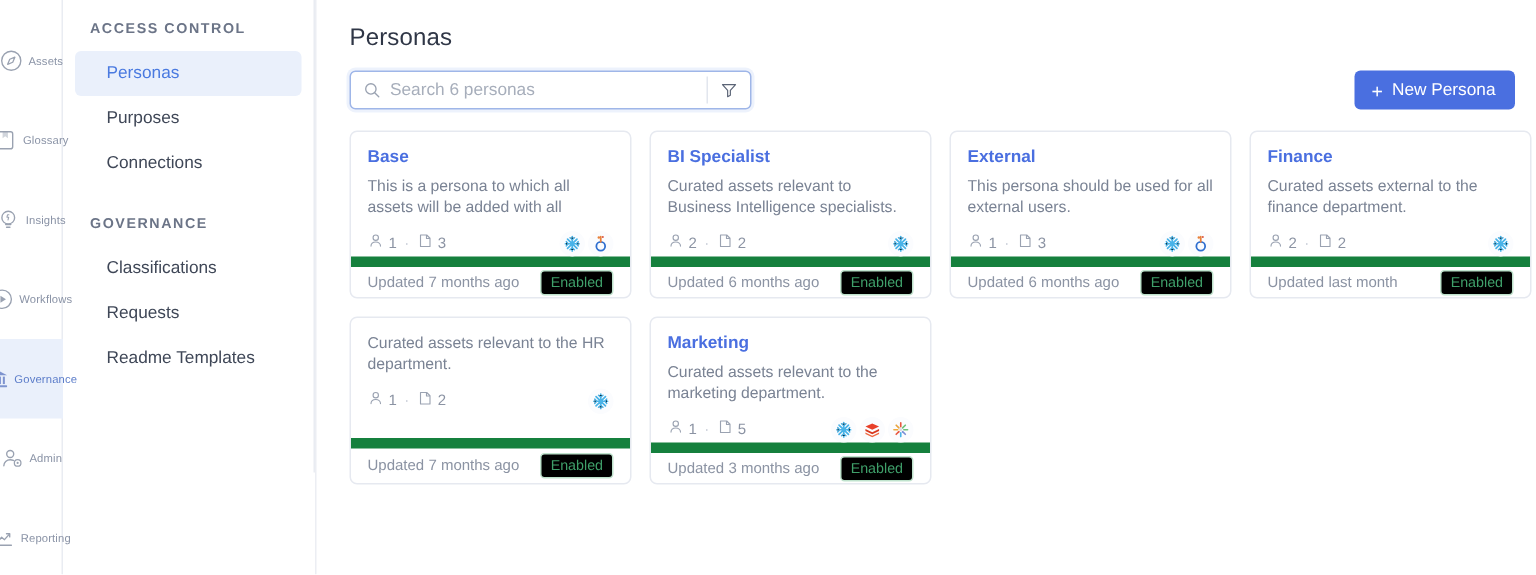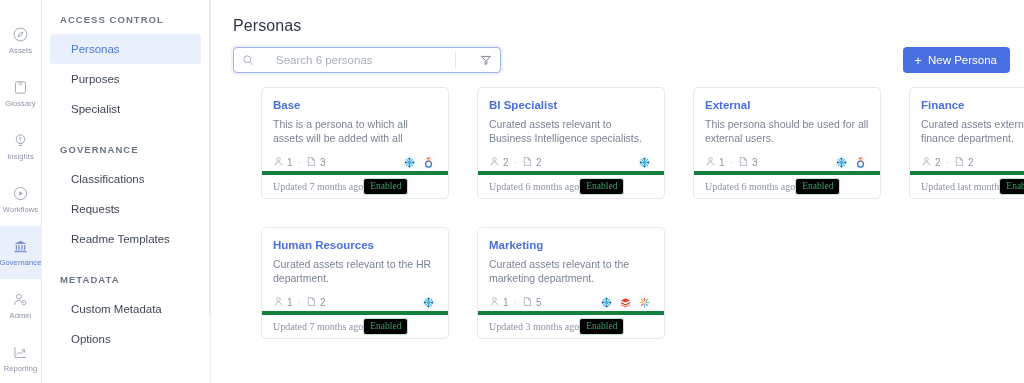--- a/index.html
+++ b/index.html
@@ -17,21 +17,21 @@
     width: 42px; flex: 0 0 42px; height: 383px;
     background: #ffffff;
     border-right: 1px solid #e9ecf2;
     display: flex; flex-direction: column;
     align-items: center;
     padding-top: 14px;
     position: relative;
   }
   .rail-item {
     width: 42px; height: 53px;
-    display: flex; flex-direction: column;
+    display: flex; flex-direction: row;
     align-items: center; justify-content: center;
     gap: 3px;
     cursor: pointer;
     position: relative;
   }
   .rail-item .ricon { display: block; line-height: 0; }
   .rail-item .rlabel {
     font-size: 7.5px; color: #8a93a6; letter-spacing: .1px;
     white-space: nowrap;
   }
@@ -81,21 +81,20 @@
     margin-top: 12px;
     display: flex; align-items: center; justify-content: space-between;
   }
   .search-wrap {
     width: 268px; height: 26px;
     border: 1px solid #9fb6e8;
     border-radius: 4px;
     display: flex; align-items: center;
     background: #fff;
     box-shadow: 0 0 0 2px rgba(118,155,232,.13);
-    gap: 16px;
   }
   .search-icon { margin: 0 6px 0 8px; line-height: 0; }
   .search-input {
     flex: 1 1 auto; border: none; outline: none;
     font-family: "Liberation Sans", sans-serif;
     font-size: 11.5px; color: #3f4757;
     background: transparent;
     height: 100%;
   }
   .search-input::placeholder { color: #a7aebb; }
@@ -115,22 +114,21 @@
     cursor: pointer;
     white-space: nowrap;
   }
   .new-btn .plus { font-size: 13px; line-height: 1; font-weight: 400; }
 
   
   .grid {
     margin-top: 14px;
     display: grid;
     grid-template-columns: repeat(4, 188px);
-    gap: 28px;
-    margin-left: 28px;
+    gap: 12px;
   }
   .card {
     width: 188px; height: 112px;
     border: 1px solid #e6e9f0;
     border-radius: 5px;
     background: #fff;
     display: flex; flex-direction: column;
     overflow: hidden;
   }
   .card-body { padding: 10px 11px 0 11px; flex: 1 1 auto; position: relative; }
@@ -154,24 +152,24 @@
   .stat .num { font-size: 10px; color: #8b93a3; }
   .dot-sep { color: #c3c9d4; font-size: 10px; }
   .connectors { display: flex; align-items: center; gap: 2px; }
   .conn {
     width: 17px; height: 17px; border-radius: 50%;
     background: #fbfcfe;
     display: flex; align-items: center; justify-content: center;
     line-height: 0;
   }
   .card-footer {
-    border-top: 4px solid #15803d;
+    border-top: 7px solid #15803d;
     height: 30px;
     padding: 0 11px;
-    display: flex; align-items: center;  font-family: Liberation Serif, serif;
+    display: flex; align-items: center; justify-content: space-between;
   }
   .updated { font-size: 10px; color: #8b93a3; white-space: nowrap; }
   .badge {
     font-size: 9.5px; color: #3fa06a;
     border: 1px solid #bfe3cd;
     background: #000000;
     border-radius: 3px;
     padding: 2px 6px;
     line-height: 11px;
     white-space: nowrap;
@@ -245,32 +243,27 @@
           <span class="rlabel">Reporting</span>
         </div>
       </div>
   </nav>
 
   <nav class="subnav" id="subnav">
       <div class="nav-group">
         <div class="nav-group-title">ACCESS CONTROL</div>
         <div class="nav-item active"><span>Personas</span></div>
         <div class="nav-item"><span>Purposes</span></div>
-        <div class="nav-item"><span>Specialist</span></div>
+        <div class="nav-item"><span>Connections</span></div>
       </div>
       <div class="nav-group">
         <div class="nav-group-title">GOVERNANCE</div>
         <div class="nav-item"><span>Classifications</span></div>
         <div class="nav-item"><span>Requests</span></div>
         <div class="nav-item"><span>Readme Templates</span></div>
-      </div>
-      <div class="nav-group">
-        <div class="nav-group-title">METADATA</div>
-        <div class="nav-item"><span>Custom Metadata</span></div>
-        <div class="nav-item"><span>Options</span></div>
       </div>
     </nav>
 
   <main class="main">
     <h1 class="page-title">Personas</h1>
 
     <div class="toolbar">
       <div class="search-wrap">
         <span class="search-icon">
           <svg width="12" height="12" viewBox="0 0 16 16" fill="none">
@@ -469,21 +462,20 @@
               </div>
       </div>
     </div>
     <div class="card-footer">
       <span class="updated">Updated last month</span>
       <span class="badge">Enabled</span>
     </div>
         </div>
         <div class="card">
     <div class="card-body">
-      <div class="card-title">Human Resources</div>
       <div class="card-desc">Curated assets relevant to the HR department.</div>
       <div class="card-meta">
         <div class="stats">
           <span class="stat">
             <span><svg width="11" height="11" viewBox="0 0 16 16" fill="none">
                       <circle cx="8" cy="5" r="2.6" stroke="#9aa2b1" stroke-width="1.1"></circle>
                       <path d="M3.4 13.2c0-2.4 2-4 4.6-4s4.6 1.6 4.6 4" stroke="#9aa2b1" stroke-width="1.1" stroke-linecap="round"></path>
                     </svg></span>
             <span class="num">1</span>
           </span>

